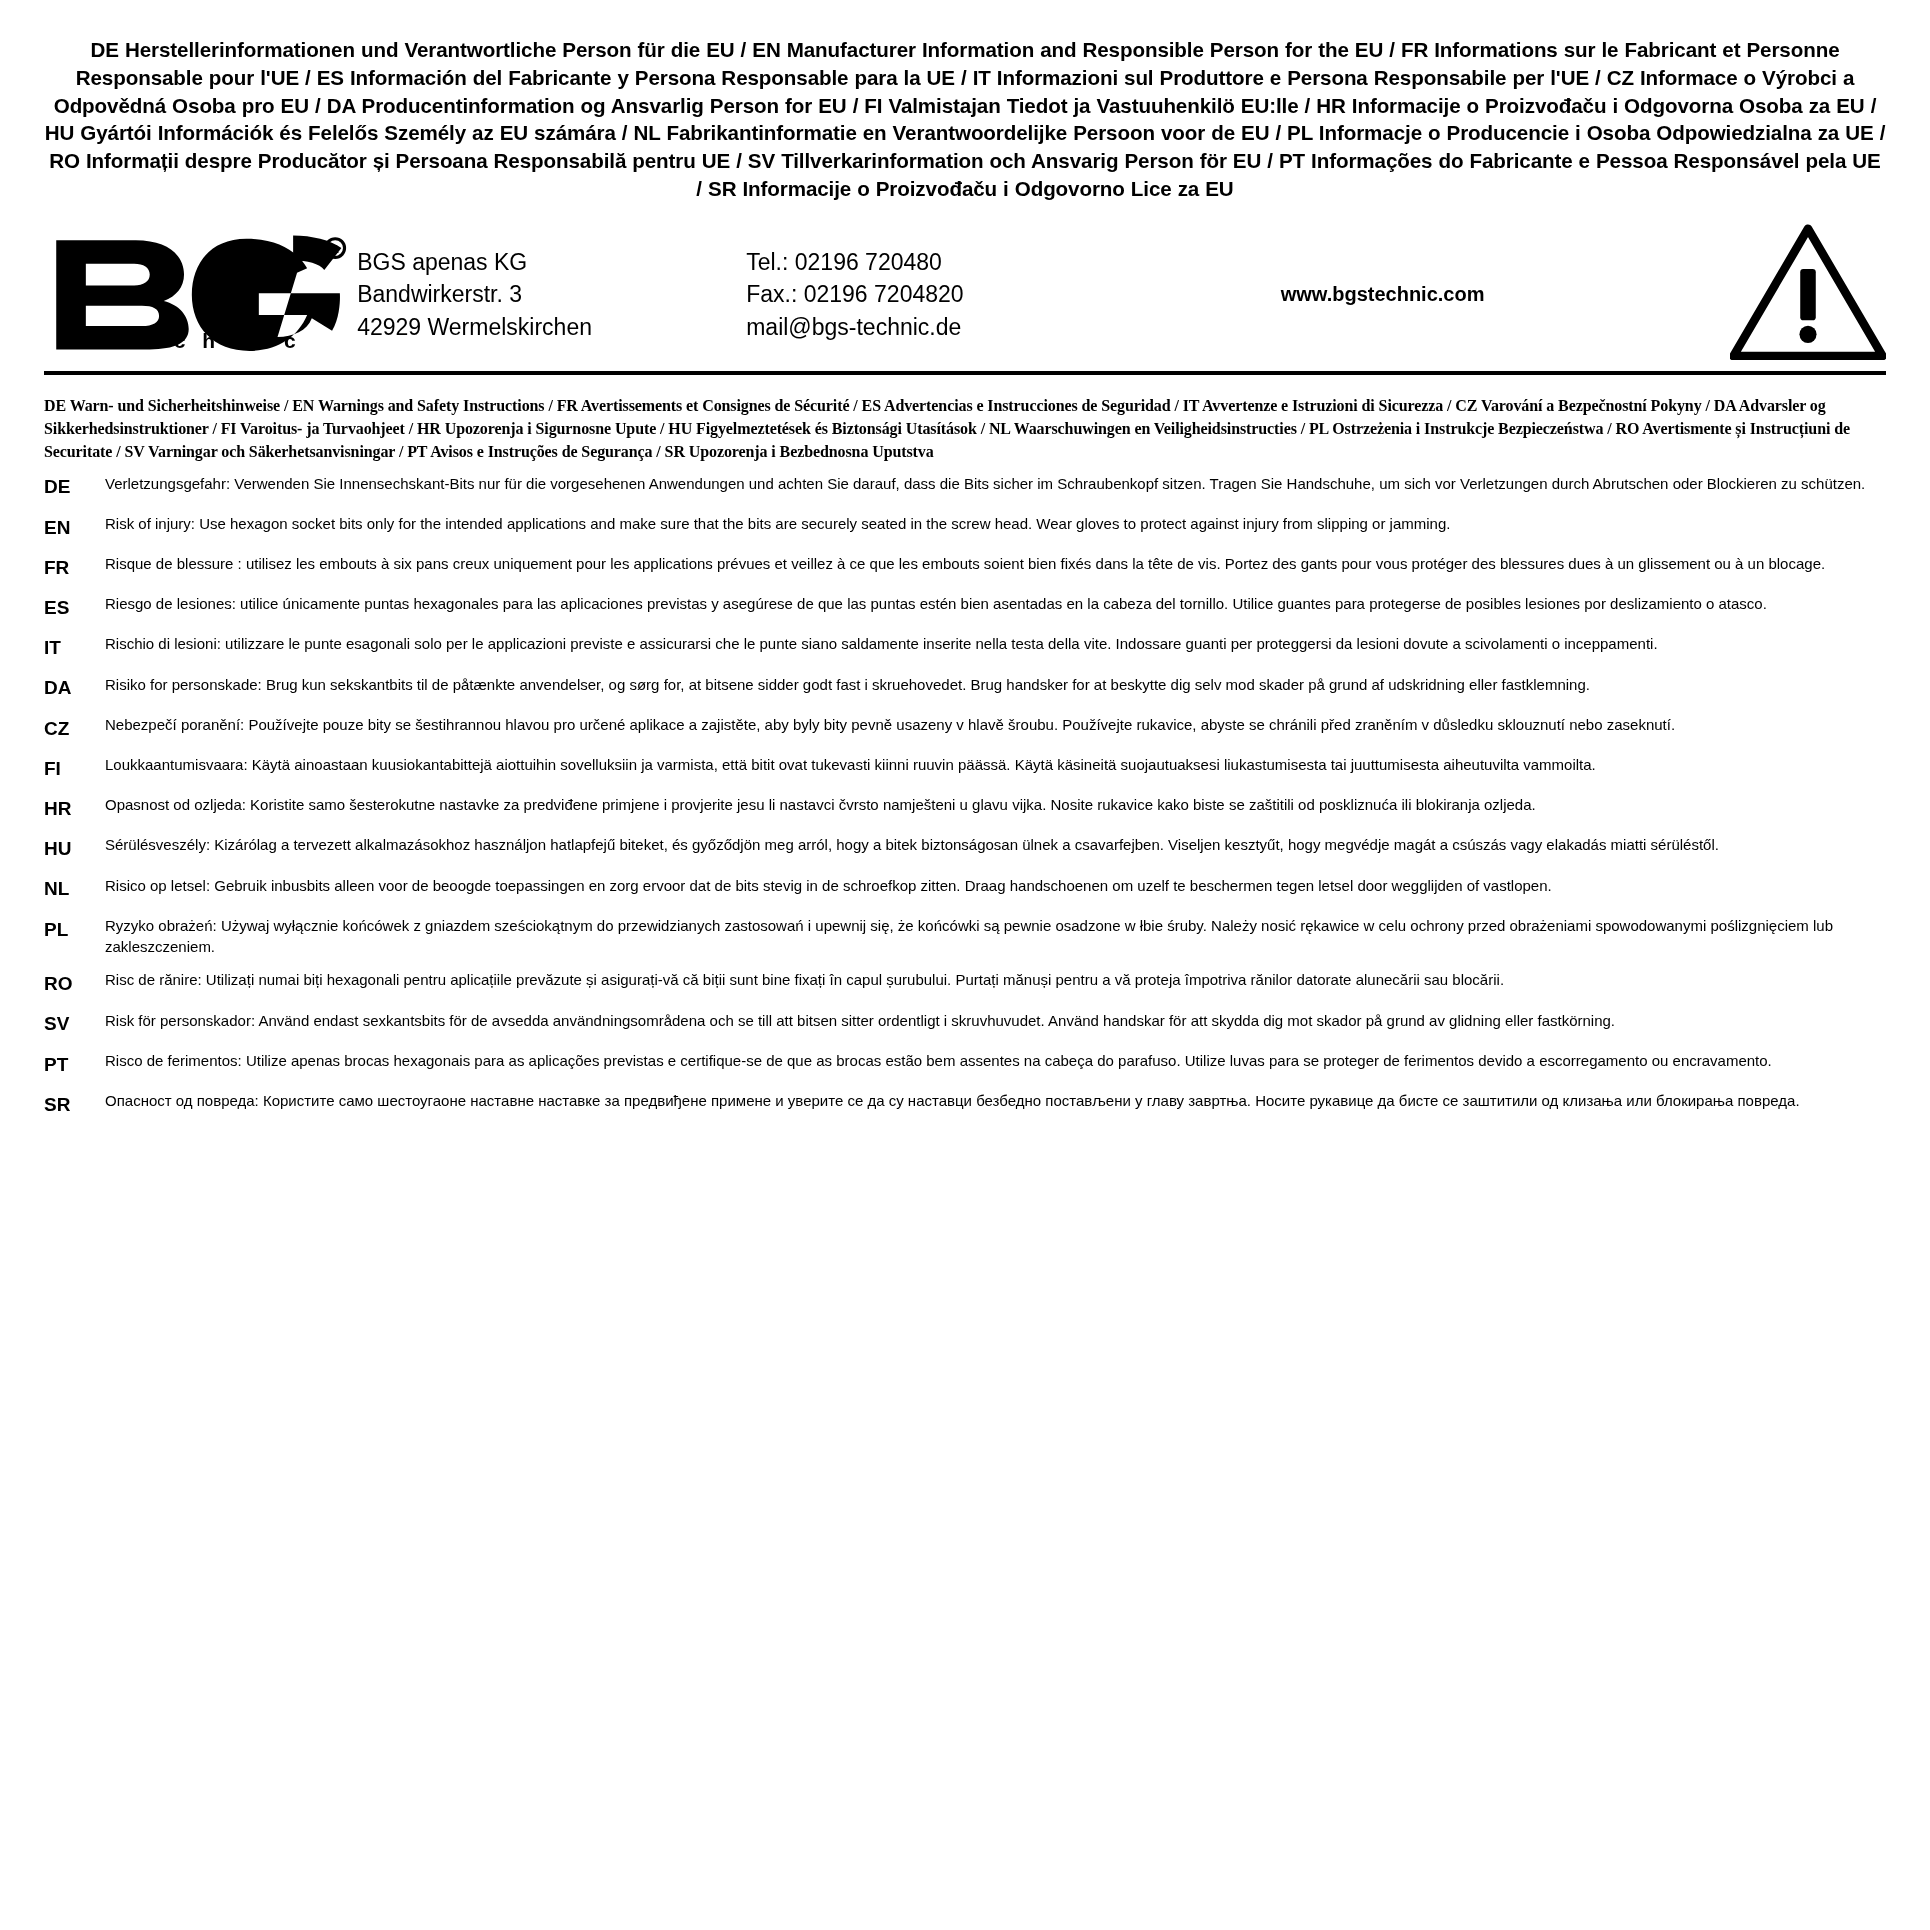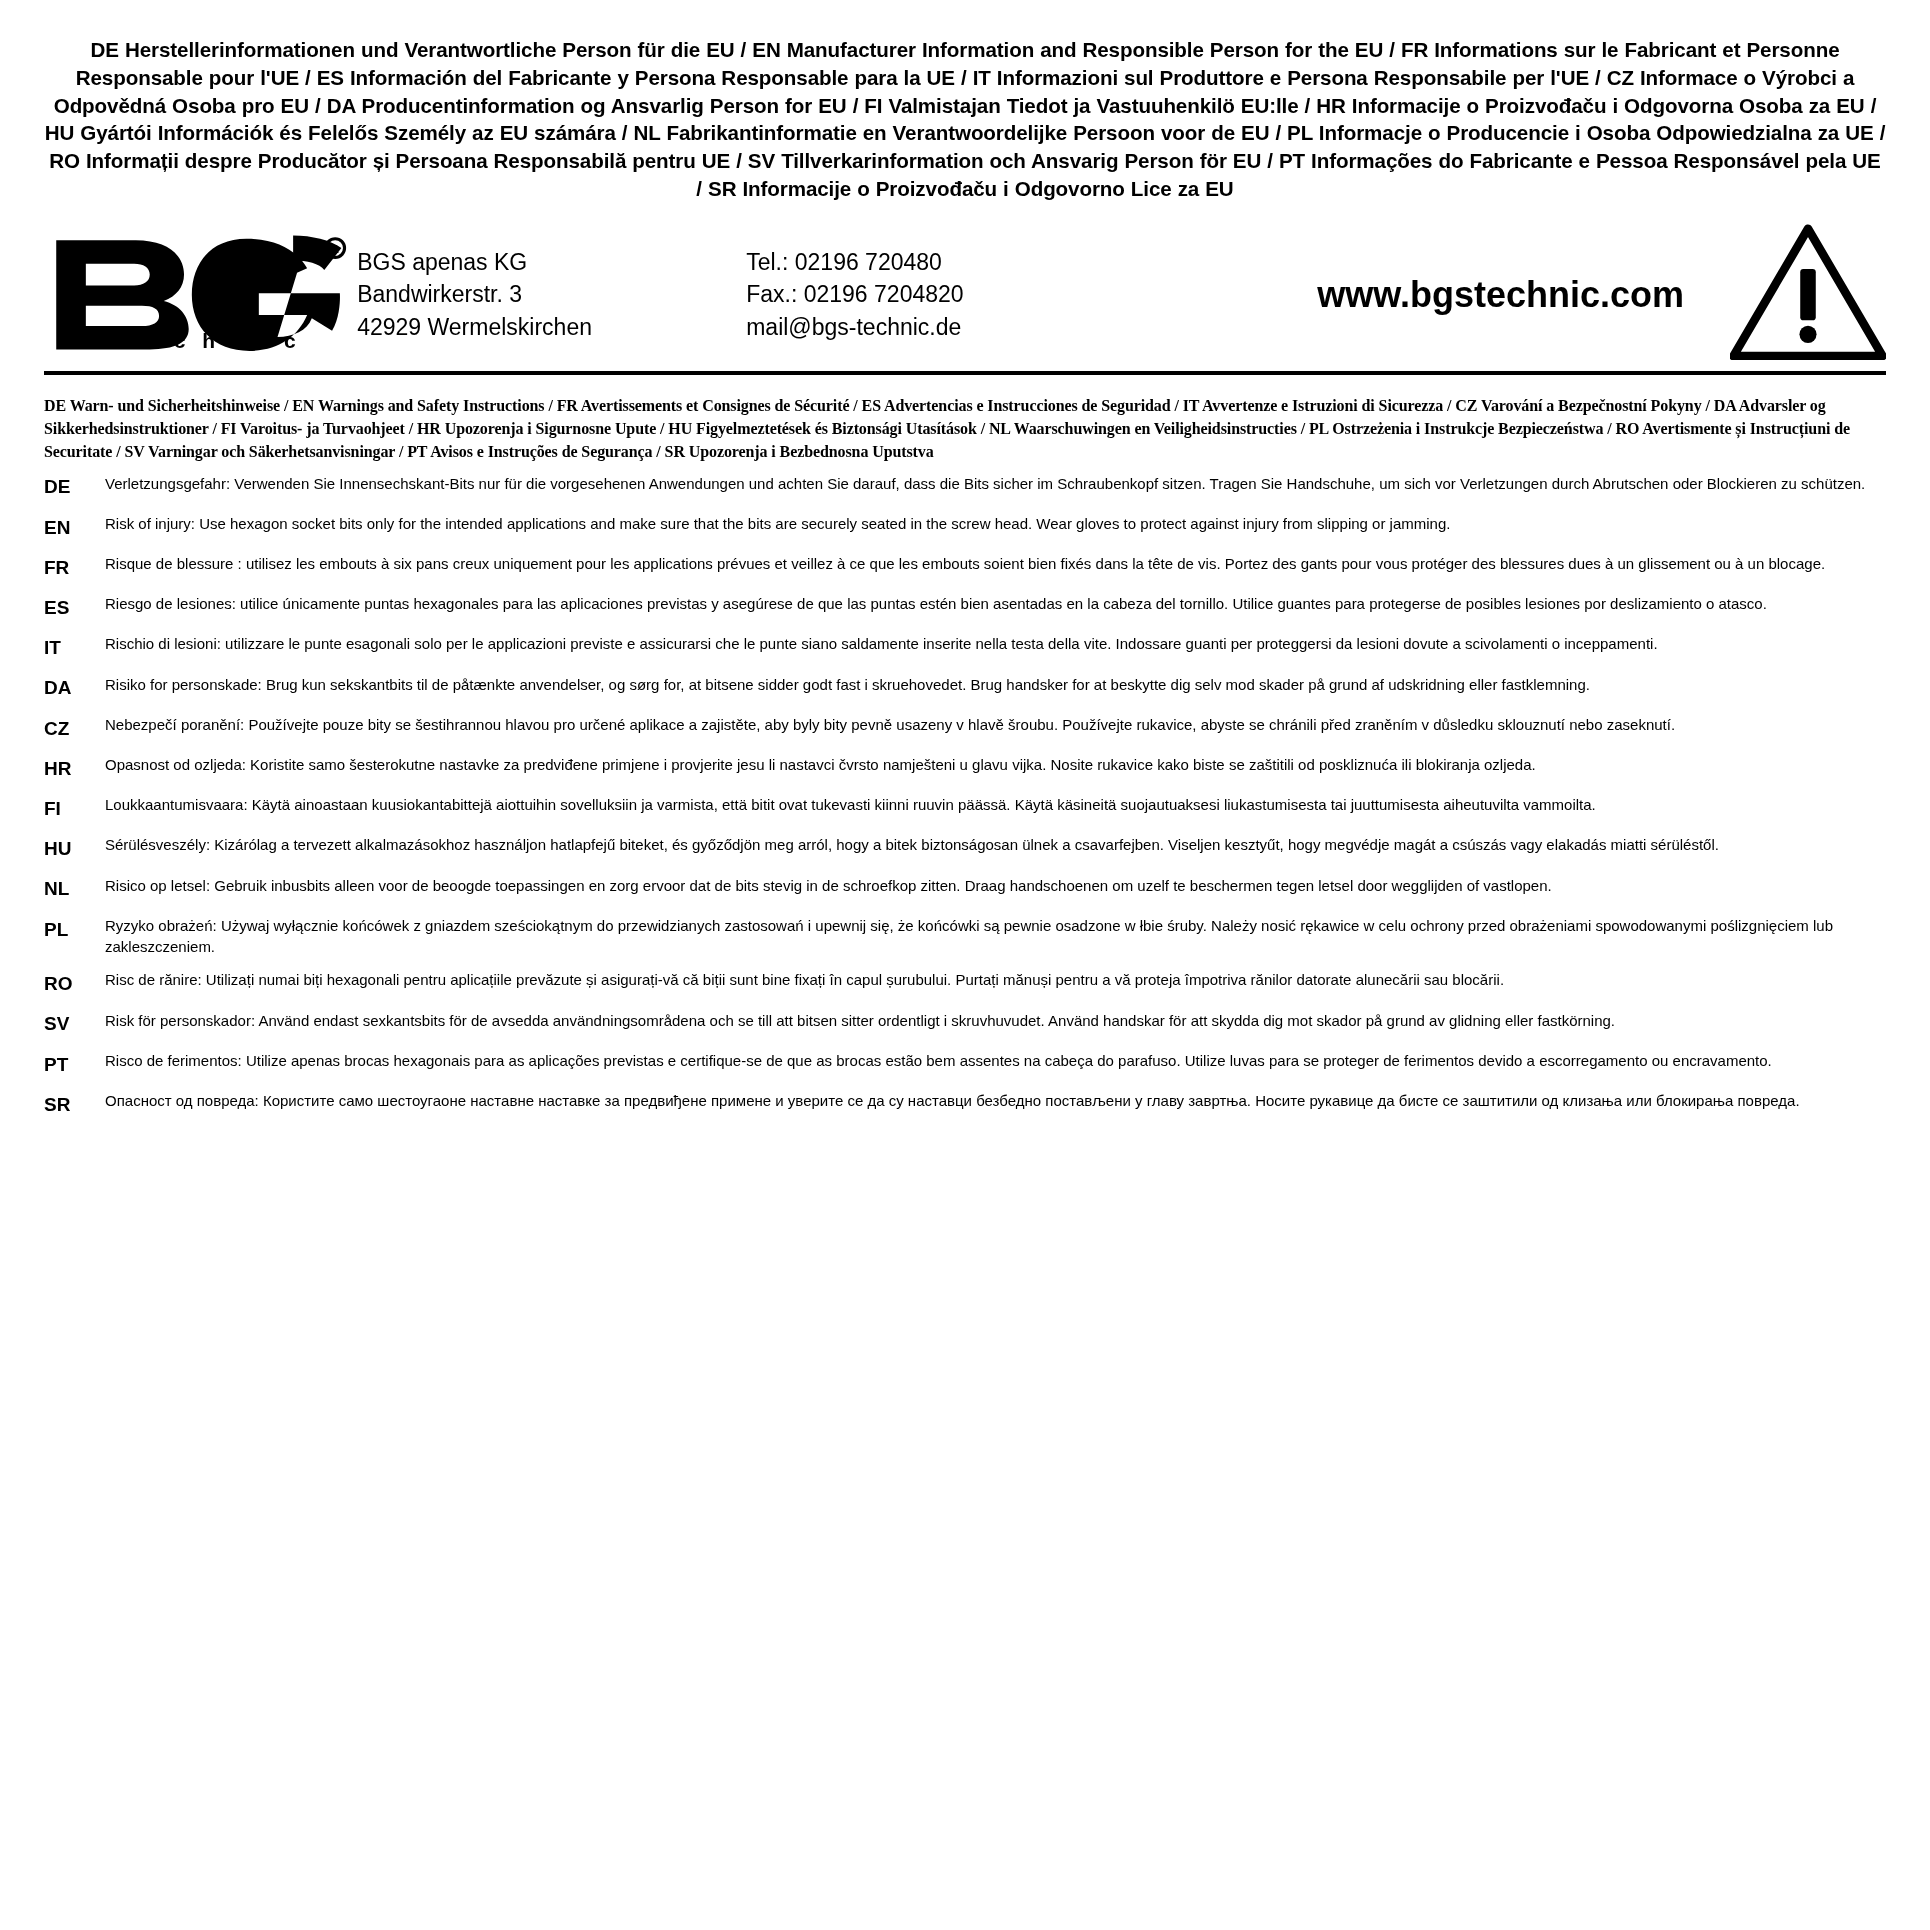--- a/index.html
+++ b/index.html
@@ -55,22 +55,22 @@
     padding-top: 4.7px;
   }
   .contact-col {
     flex: 0 0 335px;
     font-size: 23px;
     line-height: 1.42;
     padding-top: 4.7px;
   }
   .web-col {
     flex: 1 1 auto;
-    text-align: right;
-    font-size: 36px;
+    text-align: center;
+    font-size: 20px;
     font-weight: bold;
     padding-top: 4.7px;
     padding-right: 23px;
   }
   .warn-col {
     flex: 0 0 179px;
     display: flex;
     justify-content: flex-end;
     align-items: center;
   }
@@ -184,28 +184,28 @@
     </div>
     <div class="row">
       <div class="row-code">DA</div>
       <div class="row-text">Risiko for personskade: Brug kun sekskantbits til de påtænkte anvendelser, og sørg for, at bitsene sidder godt fast i skruehovedet. Brug handsker for at beskytte dig selv mod skader på grund af udskridning eller fastklemning.</div>
     </div>
     <div class="row">
       <div class="row-code">CZ</div>
       <div class="row-text">Nebezpečí poranění: Používejte pouze bity se šestihrannou hlavou pro určené aplikace a zajistěte, aby byly bity pevně usazeny v hlavě šroubu. Používejte rukavice, abyste se chránili před zraněním v důsledku sklouznutí nebo zaseknutí.</div>
     </div>
     <div class="row">
+      <div class="row-code">FI</div>
+      <div class="row-text">Loukkaantumisvaara: Käytä ainoastaan kuusiokantabittejä aiottuihin sovelluksiin ja varmista, että bitit ovat tukevasti kiinni ruuvin päässä. Käytä käsineitä suojautuaksesi liukastumisesta tai juuttumisesta aiheutuvilta vammoilta.</div>
+    </div>
+    <div class="row">
       <div class="row-code">HR</div>
       <div class="row-text">Opasnost od ozljeda: Koristite samo šesterokutne nastavke za predviđene primjene i provjerite jesu li nastavci čvrsto namješteni u glavu vijka. Nosite rukavice kako biste se zaštitili od poskliznuća ili blokiranja ozljeda.</div>
     </div>
     <div class="row">
-      <div class="row-code">FI</div>
-      <div class="row-text">Loukkaantumisvaara: Käytä ainoastaan kuusiokantabittejä aiottuihin sovelluksiin ja varmista, että bitit ovat tukevasti kiinni ruuvin päässä. Käytä käsineitä suojautuaksesi liukastumisesta tai juuttumisesta aiheutuvilta vammoilta.</div>
-    </div>
-    <div class="row">
       <div class="row-code">HU</div>
       <div class="row-text">Sérülésveszély: Kizárólag a tervezett alkalmazásokhoz használjon hatlapfejű biteket, és győződjön meg arról, hogy a bitek biztonságosan ülnek a csavarfejben. Viseljen kesztyűt, hogy megvédje magát a csúszás vagy elakadás miatti sérüléstől.</div>
     </div>
     <div class="row">
       <div class="row-code">NL</div>
       <div class="row-text">Risico op letsel: Gebruik inbusbits alleen voor de beoogde toepassingen en zorg ervoor dat de bits stevig in de schroefkop zitten. Draag handschoenen om uzelf te beschermen tegen letsel door wegglijden of vastlopen.</div>
     </div>
     <div class="row">
       <div class="row-code">PL</div>
       <div class="row-text">Ryzyko obrażeń: Używaj wyłącznie końcówek z gniazdem sześciokątnym do przewidzianych zastosowań i upewnij się, że końcówki są pewnie osadzone w łbie śruby. Należy nosić rękawice w celu ochrony przed obrażeniami spowodowanymi poślizgnięciem lub zakleszczeniem.</div>

